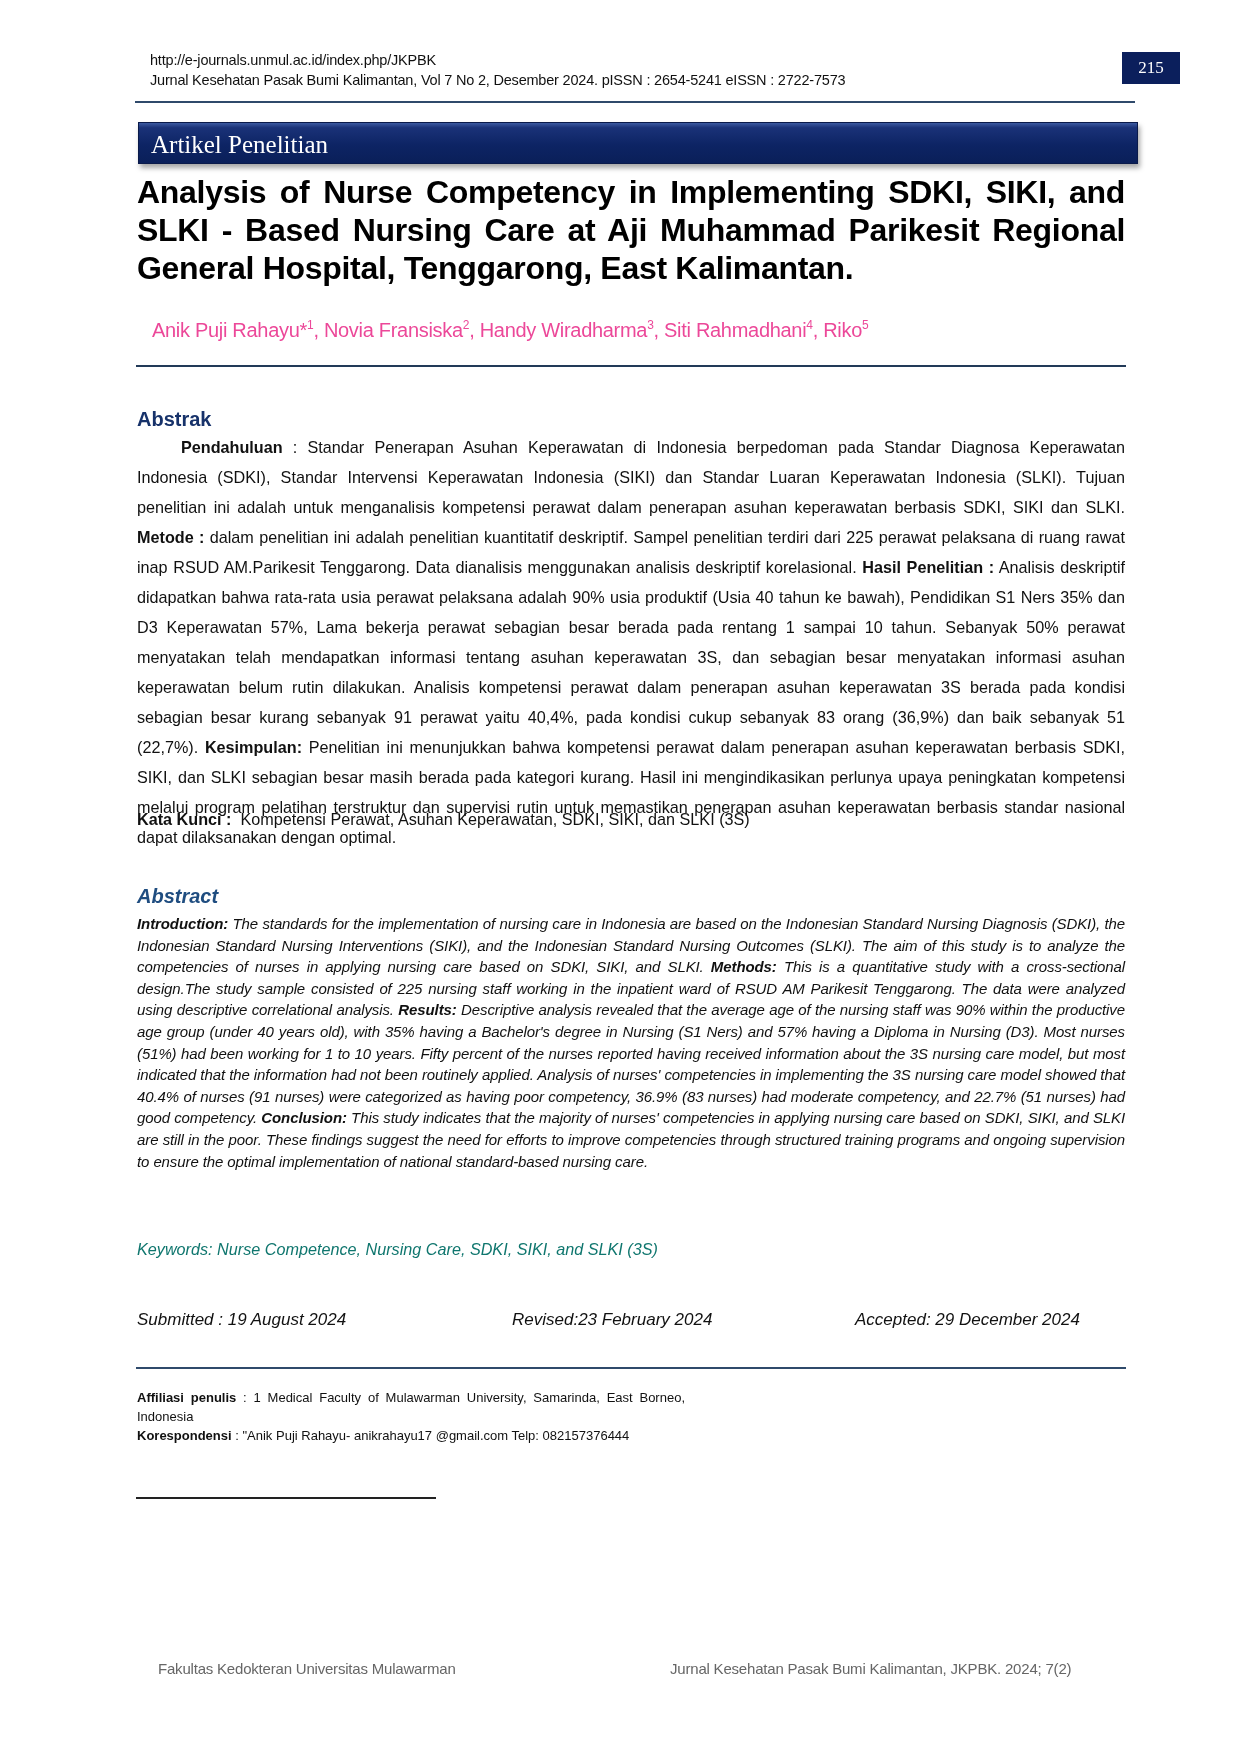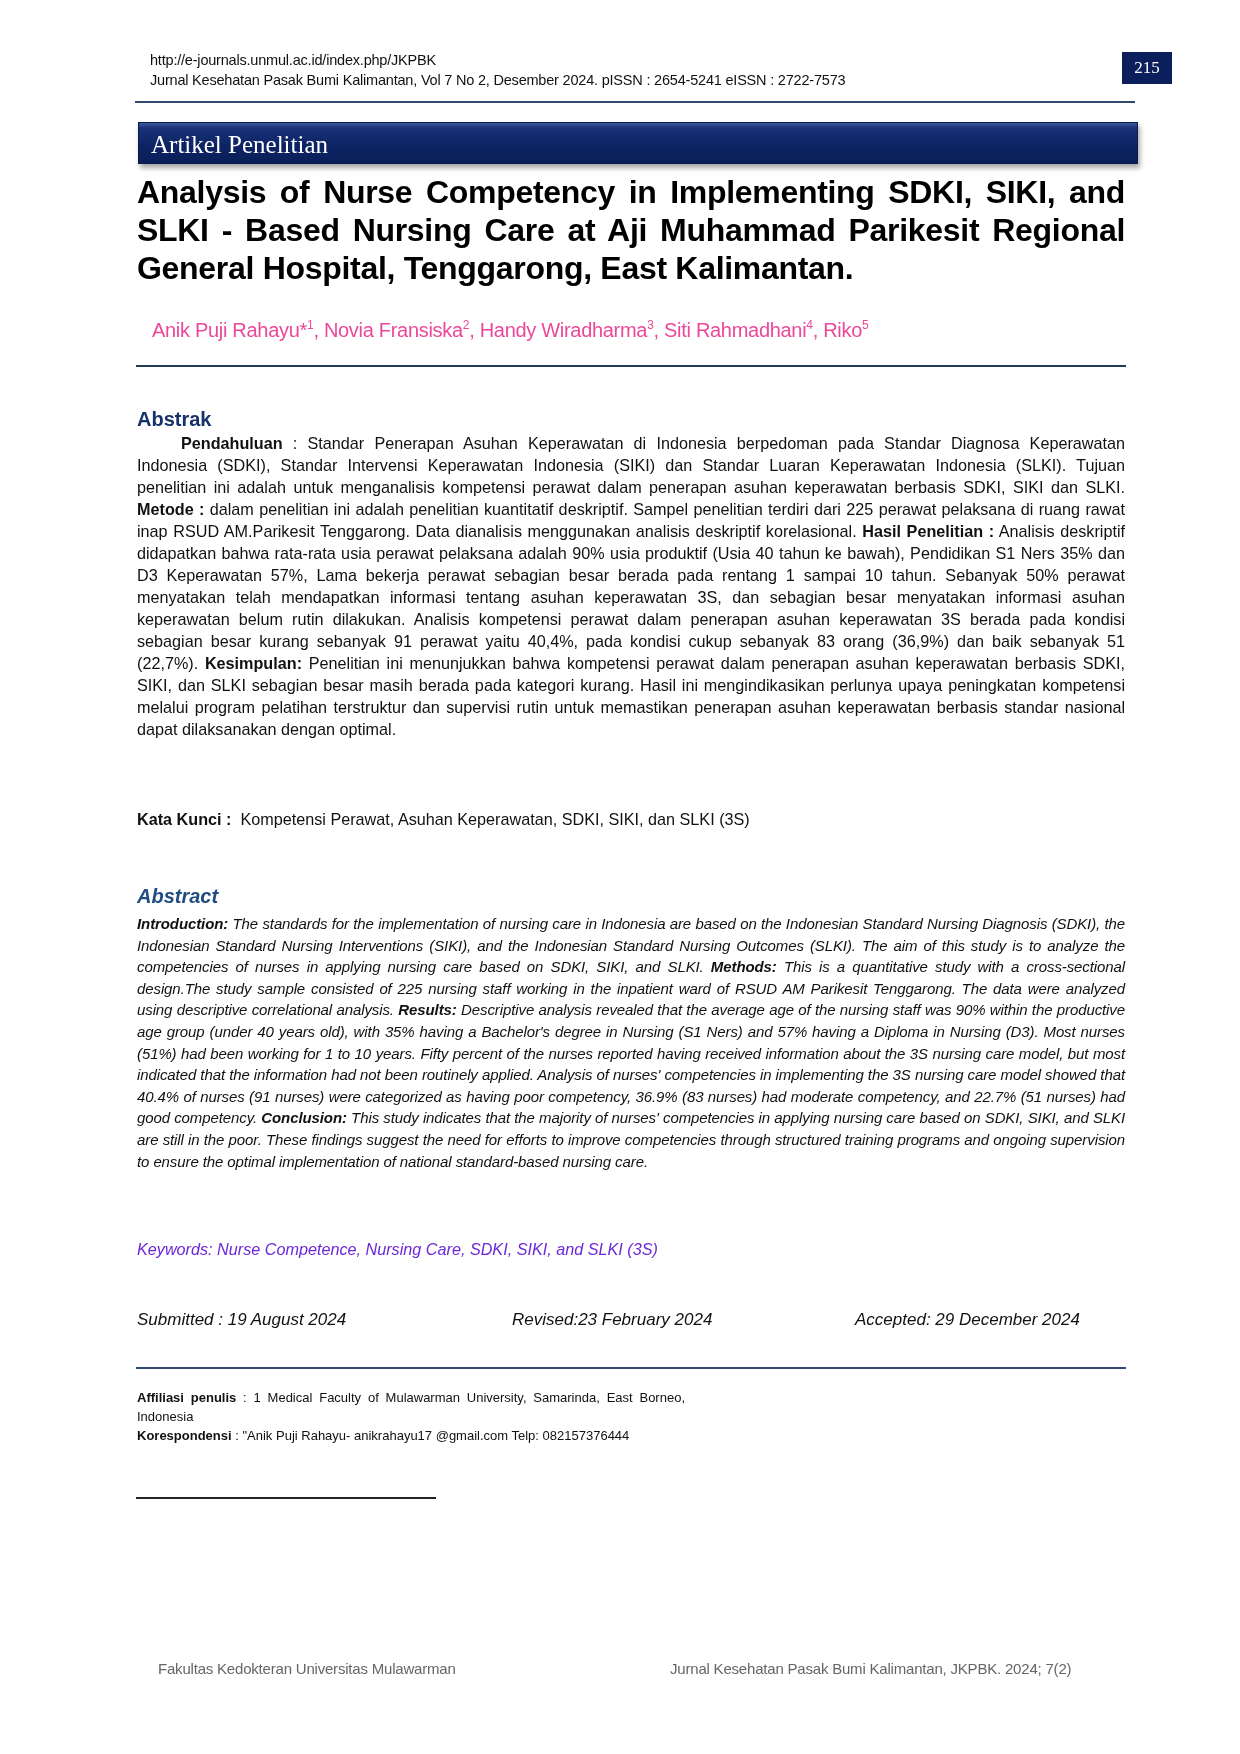--- a/index.html
+++ b/index.html
@@ -1,43 +1,43 @@
 <!DOCTYPE html>
 <html><head>
 <meta charset="utf-8">
 <style>
   html, body { margin: 0; padding: 0; background: #ffffff; }
   body { width: 1240px; height: 1754px; position: relative; overflow: hidden; color: #000; font-family: "Liberation Sans", sans-serif; }
 
   .header { position: absolute; left: 150px; top: 50px; font-family: "Liberation Sans", sans-serif; font-size: 14.5px; line-height: 20px; color: #111; letter-spacing: -0.2px; }
   .header .url { font-weight: normal; }
-  .page-badge { position: absolute; left: 1122px; top: 52px; width: 50px; height: 32px; background: #0b1f5c; color: #fff; font-family: "Liberation Serif", serif; font-size: 17px; line-height: 32px; text-align: center; }
+  .page-badge { position: absolute; left: 1122px; top: 52px; width: 58px; height: 32px; background: #0b1f5c; color: #fff; font-family: "Liberation Serif", serif; font-size: 17px; line-height: 32px; text-align: center; }
   .header-rule { position: absolute; left: 135px; top: 101px; width: 1000px; height: 2px; background: #2f4a6b; }
 
   .category-bar { position: absolute; left: 138px; top: 122px; width: 1000px; height: 42px;
     background: linear-gradient(to bottom, #3b59a0 0%, #1a3278 12%, #0d2464 55%, #0a1f59 100%);
     box-shadow: 2px 4px 5px rgba(0,0,0,0.35); border: 1px solid #0a1a4a; box-sizing: border-box; }
   .category-bar span { position: absolute; left: 12px; top: 8px; color: #fff; font-family: "Liberation Serif", serif; font-size: 25px; }
 
   .title { position: absolute; left: 137px; top: 173px; width: 988px; font-family: "Liberation Sans", sans-serif; font-weight: bold; font-size: 32px; line-height: 38px; text-align: justify; text-align-last: left; color: #000; letter-spacing: -0.3px; }
 
   .authors { position: absolute; left: 152px; top: 318px; font-family: "Liberation Sans", sans-serif; font-size: 20px; color: #ec4899; letter-spacing: -0.3px; }
   .authors sup { font-size: 12px; vertical-align: 8px; }
   .author-rule { position: absolute; left: 136px; top: 365px; width: 990px; height: 2px; background: #223a58; }
 
   .section-heading { position: absolute; left: 137px; font-family: "Liberation Sans", sans-serif; font-weight: bold; font-size: 20px; color: #17326a; }
   .abstrak-heading { top: 408px; }
   .abstract-heading { top: 885px; font-style: italic; color: #1f4d80; }
 
-  .para { position: absolute; left: 137px; width: 988px; font-family: "Liberation Sans", sans-serif; font-size: 16.2px; line-height: 22px; text-align: justify; color: #111; }
+  .para { position: absolute; left: 137px; width: 988px; font-family: "Liberation Sans", sans-serif; font-size: 16.2px; line-height: 30px; text-align: justify; color: #111; }
   .para b { font-weight: bold; }
   .abstrak-body { top: 432px; text-indent: 44px; }
   .keywords-id { position: absolute; left: 137px; top: 810px; font-size: 16.2px; color: #111; }
   .abstract-body { top: 913px; font-style: italic; font-size: 15px; line-height: 21.6px; letter-spacing: -0.1px; }
-  .keywords-en { position: absolute; left: 137px; top: 1240px; font-size: 16.2px; font-style: italic; color: #6d28d9; }
+  .keywords-en { position: absolute; left: 137px; top: 1240px; font-size: 16.2px; font-style: italic; color: #0f766e; }
 
   .dates { position: absolute; top: 1310px; font-family: "Liberation Sans", sans-serif; font-style: italic; font-size: 17px; color: #111; }
   .date-submitted { left: 137px; }
   .date-revised { left: 512px; }
   .date-accepted { left: 855px; }
   .dates-rule { position: absolute; left: 136px; top: 1367px; width: 990px; height: 2px; background: #2f4a6b; }
 
   .affil { position: absolute; left: 137px; top: 1388px; width: 548px; font-family: "Liberation Sans", sans-serif; font-size: 13px; line-height: 19px; color: #111; text-align: justify; }
   .affil b { font-weight: bold; }
   .foot-rule { position: absolute; left: 136px; top: 1497px; width: 300px; height: 2px; background: #222; }

